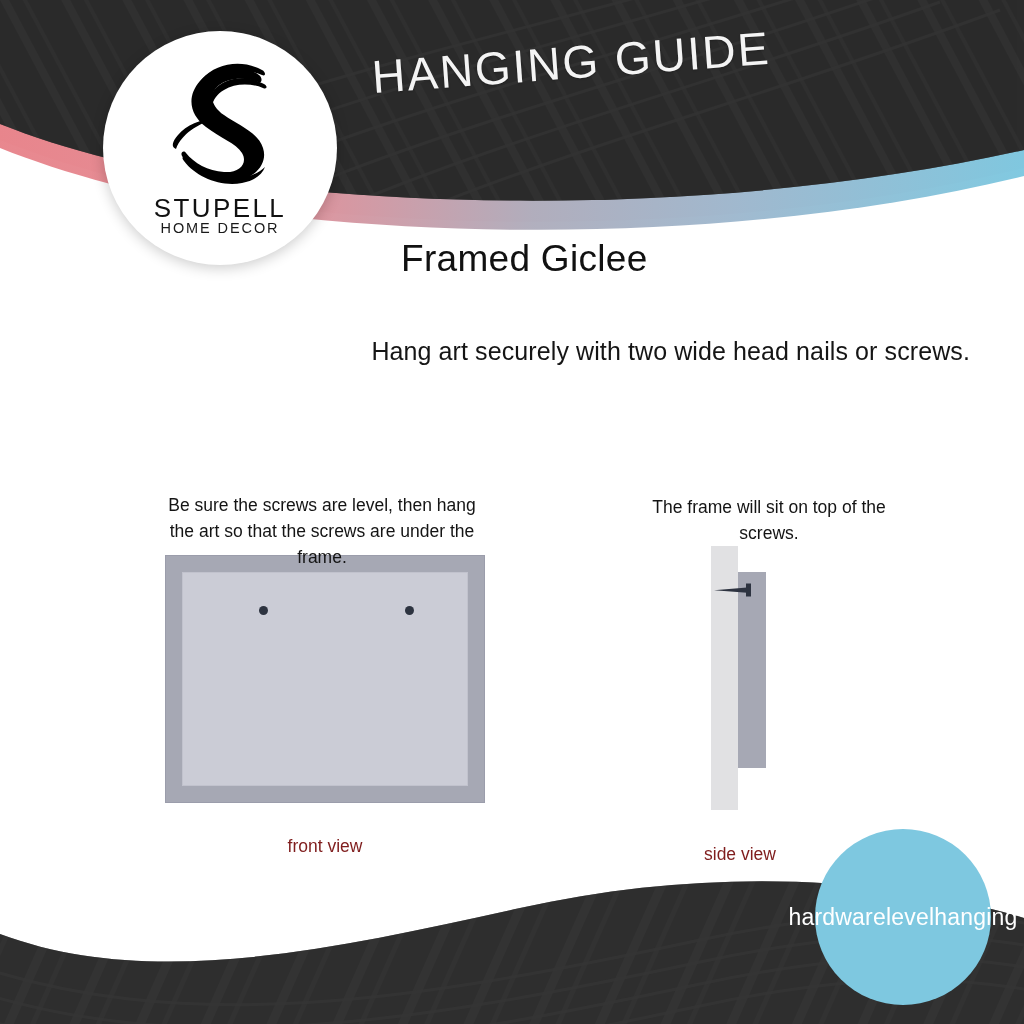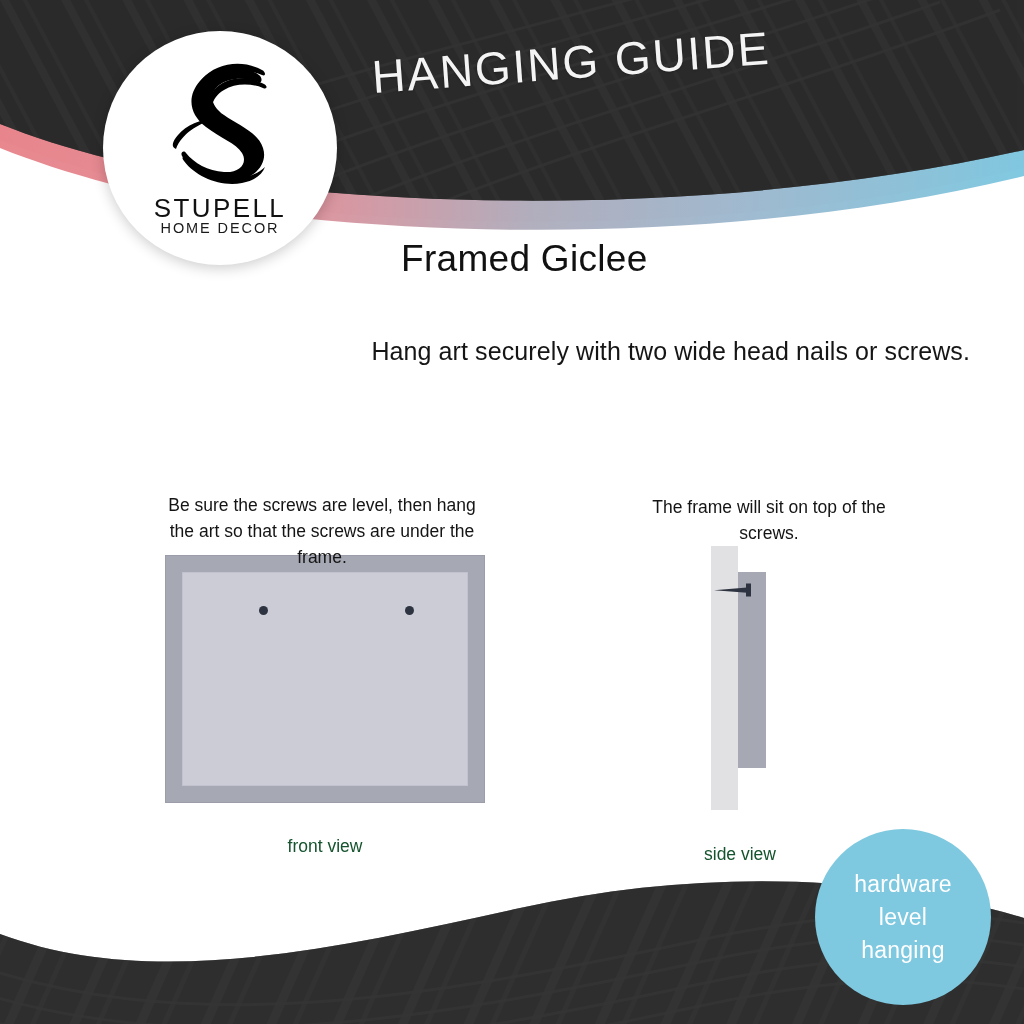--- a/index.html
+++ b/index.html
@@ -137,35 +137,35 @@
     position:absolute;
     left:714px; top:583px;
     width:46px; height:14px;
     z-index:6;
   }
 
   
   .view-label {
     position:absolute;
     font-size:17.5px;
-    color:#14532d;
+    color:#7f1d1d;
     text-align:center;
     z-index:5;
   }
   .view-label.front { left:165px; top:836px; width:320px; }
   .view-label.side  { left:660px; top:844px; width:160px; }
 
   
   .hw-badge {
     position:absolute;
     left:815px; top:829px;
     width:176px; height:176px;
     border-radius:50%;
     background:#7ec8e0;
-    display:flex; flex-direction:column;
+    display:flex; flex-direction:row;
     align-items:center; justify-content:center;
     z-index:8;
   }
   .hw-badge span {
     display:block;
     color:#ffffff;
     font-size:23px;
     line-height:33px;
     font-weight:400;
     letter-spacing:0.2px;

